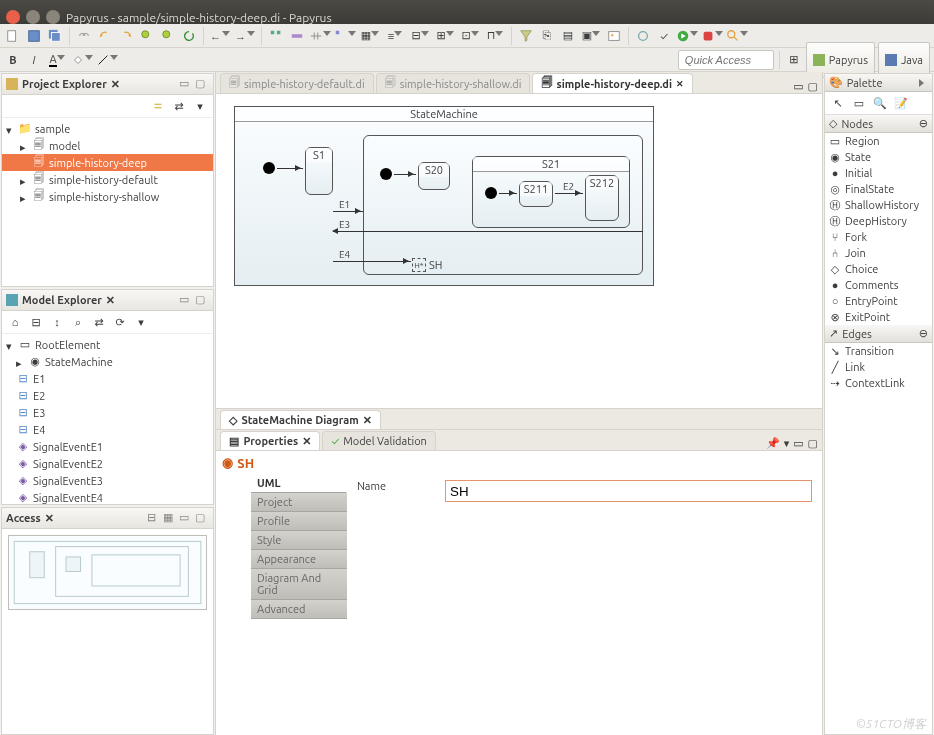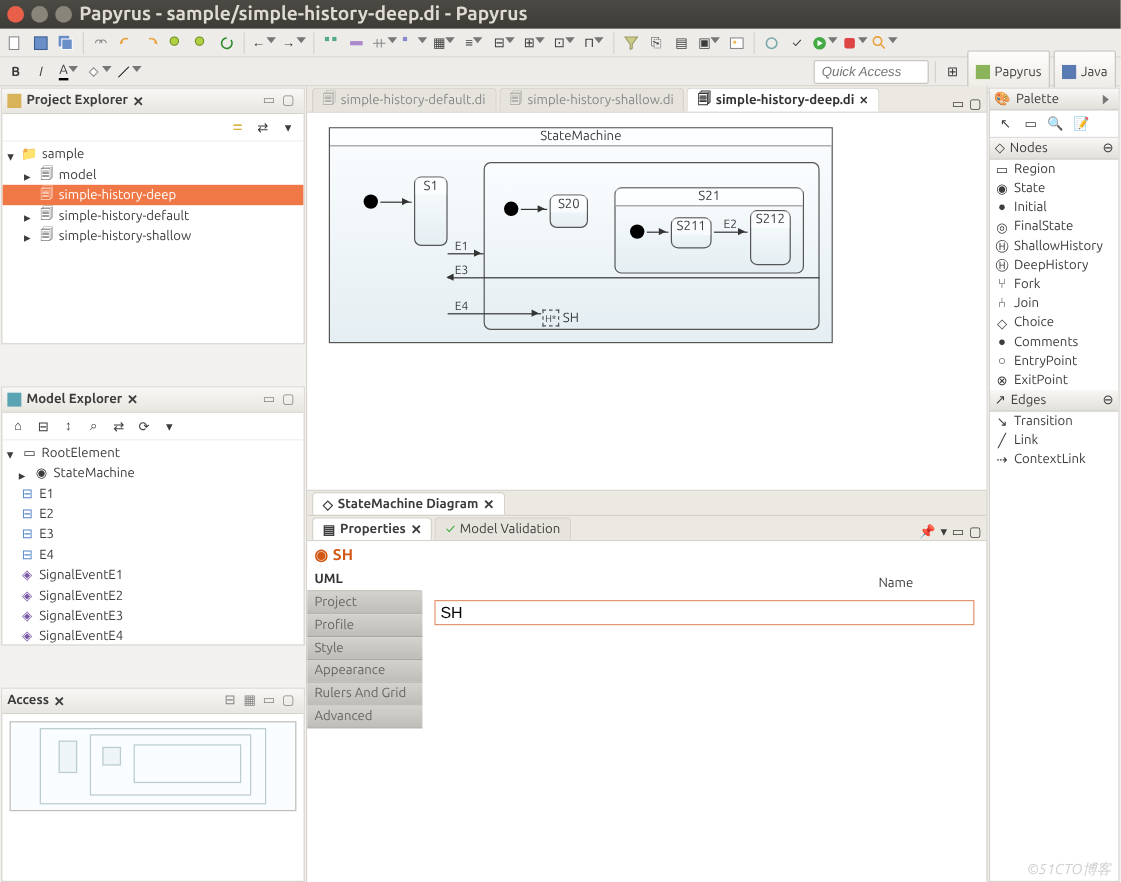--- a/index.html
+++ b/index.html
@@ -1,27 +1,27 @@
 <!DOCTYPE html>
 <html><head>
 <meta charset="utf-8">
 <style>
 * { box-sizing: border-box; margin: 0; padding: 0; }
 body { font-family: "Ubuntu", "Segoe UI", sans-serif; font-size: 11px; color: #3c3c3c; background: #f2f1f0; width: 934px; height: 735px; overflow: hidden; }
-.titlebar { background: linear-gradient(#4c4a44,#3c3b37); height: 24px; display: flex; align-items: center; padding: 0 6px; color: #dfdbd2; font-size: 16px; font-weight: 700; }
+.titlebar { background: linear-gradient(#4c4a44,#3c3b37); height: 24px; display: flex; align-items: flex-end; padding: 0 6px; color: #dfdbd2; font-size: 12px; font-weight: 400; }
 .titlebar .tbtn { width: 14px; height: 14px; border-radius: 50%; margin-right: 6px; }
 .toolbar-row { background: #edece8; border-bottom: 1px solid #d6d3cd; height: 24px; display: flex; align-items: center; padding: 0 4px; gap: 3px; }
 .tbut { width: 18px; height: 18px; display: flex; align-items: center; justify-content: center; border-radius: 2px; cursor: pointer; }
 .tbut svg { width: 14px; height: 14px; }
 .tsep { width: 1px; height: 18px; background: #d6d3cd; margin: 0 2px; }
 .spacer { flex: 1; }
 .qa-box { width: 96px; height: 20px; border: 1px solid #c8c6c0; background: #fff; border-radius: 2px; padding: 2px 6px; color: #a0a0a0; font-style: italic; font-size: 11px; }
 .persp-btn { height: 36px; border: 1px solid #c8c6c0; background: linear-gradient(#fdfdfc,#ece9e2); border-radius: 2px; padding: 2px 6px; display: flex; align-items: center; gap: 4px; cursor: pointer; }
 .workbench { display: flex; height: 664px; }
-.leftcol { width: 256px; display: flex; flex-direction: column; border-right: 1px solid #d6d3cd; gap: 33px; }
+.leftcol { width: 216px; display: flex; flex-direction: column; border-right: 1px solid #d6d3cd; }
 .centercol { flex: 1; display: flex; flex-direction: column; }
 .rightcol { width: 112px; display: flex; flex-direction: column; border-left: 1px solid #d6d3cd; }
 .view { background: #fff; display: flex; flex-direction: column; border: 1px solid #d6d3cd; margin: 1px; }
 .view-hdr { display: flex; align-items: center; background: linear-gradient(#f8f7f5,#e8e6e0); border-bottom: 1px solid #d6d3cd; height: 21px; padding: 0 4px; }
 .view-hdr .vtitle { font-weight: bold; flex: 1; display:flex; align-items:center; gap:4px;}
 .view-hdr .vbtn { width: 14px; height: 14px; cursor: pointer; opacity: .6; margin-left:2px;}
 .view-toolbar { display:flex; justify-content:flex-end; gap:3px; padding:2px 4px; border-bottom:1px solid #eee; }
 .tree { padding: 2px 0; overflow: auto; flex: 1; }
 .tree-item { display: flex; align-items: center; height: 17px; padding-left: 4px; cursor: pointer; white-space: nowrap; }
 .tree-item.sel { background: #f07746; color: #fff; }
@@ -39,26 +39,26 @@
 .uml-arrow::after { content:""; position:absolute; right:-1px; top:-3px; border:3px solid transparent; border-left:6px solid #333; }
 .uml-arrow.left::after { right:auto; left:-1px; border-left:none; border-right:6px solid #333; }
 .uml-label { position:absolute; font-size:10px; background:transparent;}
 .btm-tabs { display:flex; background:#ece9e2; border-top:1px solid #d6d3cd; height:21px; align-items:flex-end; padding-left:4px;}
 .props-area { height: 307px; border-top: 1px solid #d6d3cd; display:flex; flex-direction:column; }
 .props-hdr-tabs { display:flex; background:#ece9e2; border-bottom:1px solid #d6d3cd; height:21px; align-items:flex-end; padding-left:4px;}
 .ptab { height:19px; padding:2px 8px; border:1px solid #d6d3cd; border-bottom:none; border-top-left-radius:4px; border-top-right-radius:4px; background:#e6e4dd; display:flex; align-items:center; gap:4px; cursor:pointer; margin-right:2px;}
 .ptab.active { background:#fff; font-weight:bold; }
 .props-body { flex:1; background:#fff; display:flex; flex-direction:column; }
 .sh-title { color:#d15815; font-weight:bold; font-size:13px; padding:4px 6px; display:flex; align-items:center; gap:4px;}
-.prop-row { display:flex; }
+.prop-row { display:flex;margin-left:35px; }
 .prop-nav { width:96px; }
 .prop-nav-item { background:linear-gradient(#d4d2cc,#bfbdb8); border-bottom:1px solid #a8a6a0; color:#666; padding:3px 6px; cursor:pointer; font-size:11px;}
 .prop-nav-item.active { background:#fff; color:#333; font-weight:bold; border-right:1px solid #fff;}
 .prop-form { flex:1; padding:6px 10px; }
-.form-row { display:flex; align-items:flex-end; margin-bottom:6px; gap:8px;flex-direction:column;}
+.form-row { display:flex; align-items:flex-start; margin-bottom:6px; gap:8px;}
 .form-lbl { width:80px; }
 .text-in { border:1px solid #e59470; height:22px; padding:2px 4px; flex:1;}
 .text-in.wide { width: 100%; }
 .combo { border:1px solid #c8c6c0; height:22px; padding:2px 4px; display:flex; align-items:center; justify-content:space-between; background:#f7f6f3; color:#888; flex:1;}
 .combo.sel { border-color:#e59470; background:#fff; }
 .combo.sel .cval { background:#2a6db3; color:#fff; padding:0 1px;}
 .palette-sec { background:linear-gradient(#f8f7f5,#e2e0da); border-bottom:1px solid #c8c6c0; padding:2px 4px; display:flex; align-items:center; cursor:pointer; gap:4px;}
 .pal-item { display:flex; align-items:center; gap:4px; padding:2px 4px; cursor:pointer;}
 .pal-ico { width:12px; height:12px; display:inline-flex; align-items:center; justify-content:center;}
 .outline-thumb { border:1px solid #bfbdba; margin:6px; height:75px; background:#fafdff; position:relative;}
@@ -399,21 +399,21 @@
       <div class="ed-right-icons">
         <span class="vbtn">▭</span>
         <span class="vbtn">▢</span>
       </div>
     </div>
     <div class="canvas">
       <div class="uml-box" style="left:18px;top:12px;width:420px;height:180px;border-radius:0">
         <div class="uml-title">StateMachine</div>
         <span class="uml-init" style="left:28px;top:55px"></span>
         <span class="uml-arrow" style="left:42px;top:61px;width:26px"></span>
-        <div class="uml-box" style="left:70px;top:40px;width:28px;height:58px">
+        <div class="uml-box" style="left:70px;top:40px;width:28px;height:48px">
             <div class="uml-title" style="border:none">S1</div>
           </div>
 
         <div class="uml-box" style="left:128px;top:28px;width:280px;height:140px">
           <span class="uml-init" style="left:16px;top:32px"></span>
           <span class="uml-arrow" style="left:30px;top:38px;width:22px"></span>
           <div class="uml-box" style="left:54px;top:26px;width:32px;height:28px">
               <div class="uml-title" style="border:none">S20</div>
             </div>
 
@@ -472,21 +472,21 @@
             <span>◉</span>
             <span>SH</span>
           </div>
         <div class="prop-row" style="flex:1">
           <div class="prop-nav">
             <div class="prop-nav-item active">UML</div>
             <div class="prop-nav-item">Project</div>
             <div class="prop-nav-item">Profile</div>
             <div class="prop-nav-item">Style</div>
             <div class="prop-nav-item">Appearance</div>
-            <div class="prop-nav-item">Rulers And Grid</div>
+            <div class="prop-nav-item">Diagram And Grid</div>
             <div class="prop-nav-item">Advanced</div>
           </div>
           <div class="prop-form">
             <div class="form-row">
               <span class="form-lbl">Name</span>
               <input class="text-in wide" value="SH" style="">
             </div>
           </div>
         </div>
       </div>

